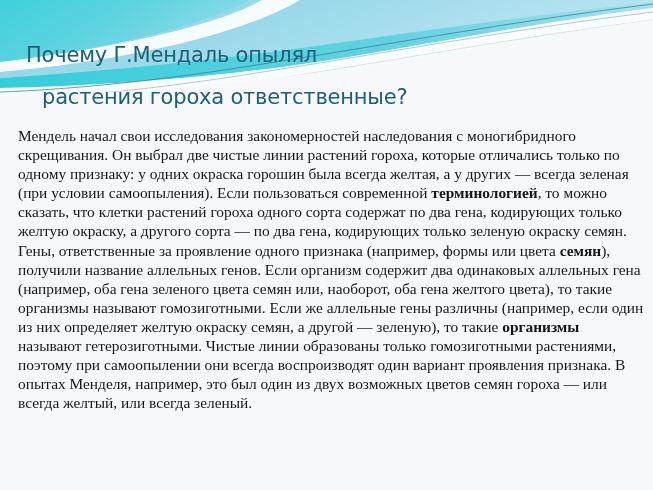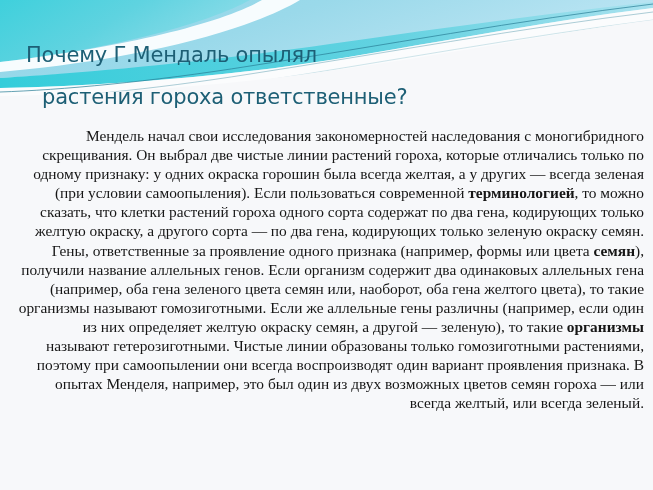--- a/index.html
+++ b/index.html
@@ -64,21 +64,20 @@
     top: 126px;
     width: 626px;
     font-family: "Liberation Serif", "DejaVu Serif", serif;
     font-size: 15.4px;
     line-height: 19.1px;
     color: #161616;
     text-align: left;
   }
   #body-block p {
     margin: 0;
-    text-align: right;
   }
   .strong {
     font-weight: bold;
   }
 </style>
 </head>
 <body>
 
 <div id="slide">
 

